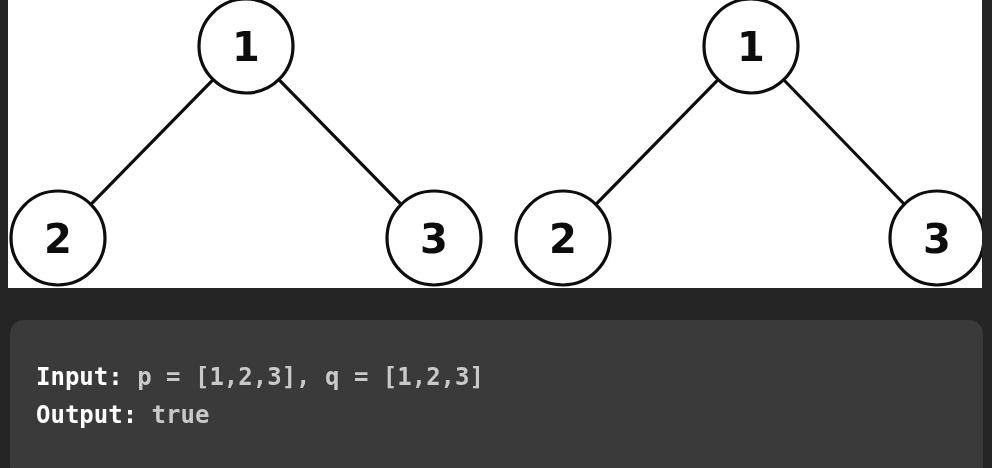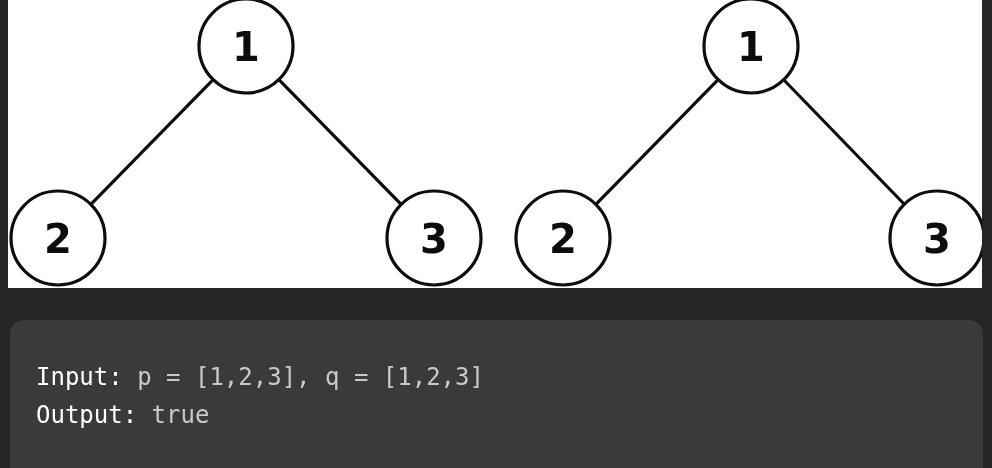--- a/index.html
+++ b/index.html
@@ -84,25 +84,25 @@
     color: #c9c9c9;
     white-space: pre;
     letter-spacing: 0px;
   }
   .code-line {
     display: block;
     white-space: pre;
   }
   .code-label {
     color: #ffffff;
-    font-weight: normal;
+    font-weight: bold;
   }
   .code-value {
     color: #c9c9c9;
-    font-weight: normal;
+    font-weight: bold;
   }
 </style>
 </head>
 <body>
 
 <div id="page">
 
   <div id="figure-band">
     <div id="figure-canvas">
       <svg id="tree-svg" width="992" height="288" viewBox="0 0 992 288">

